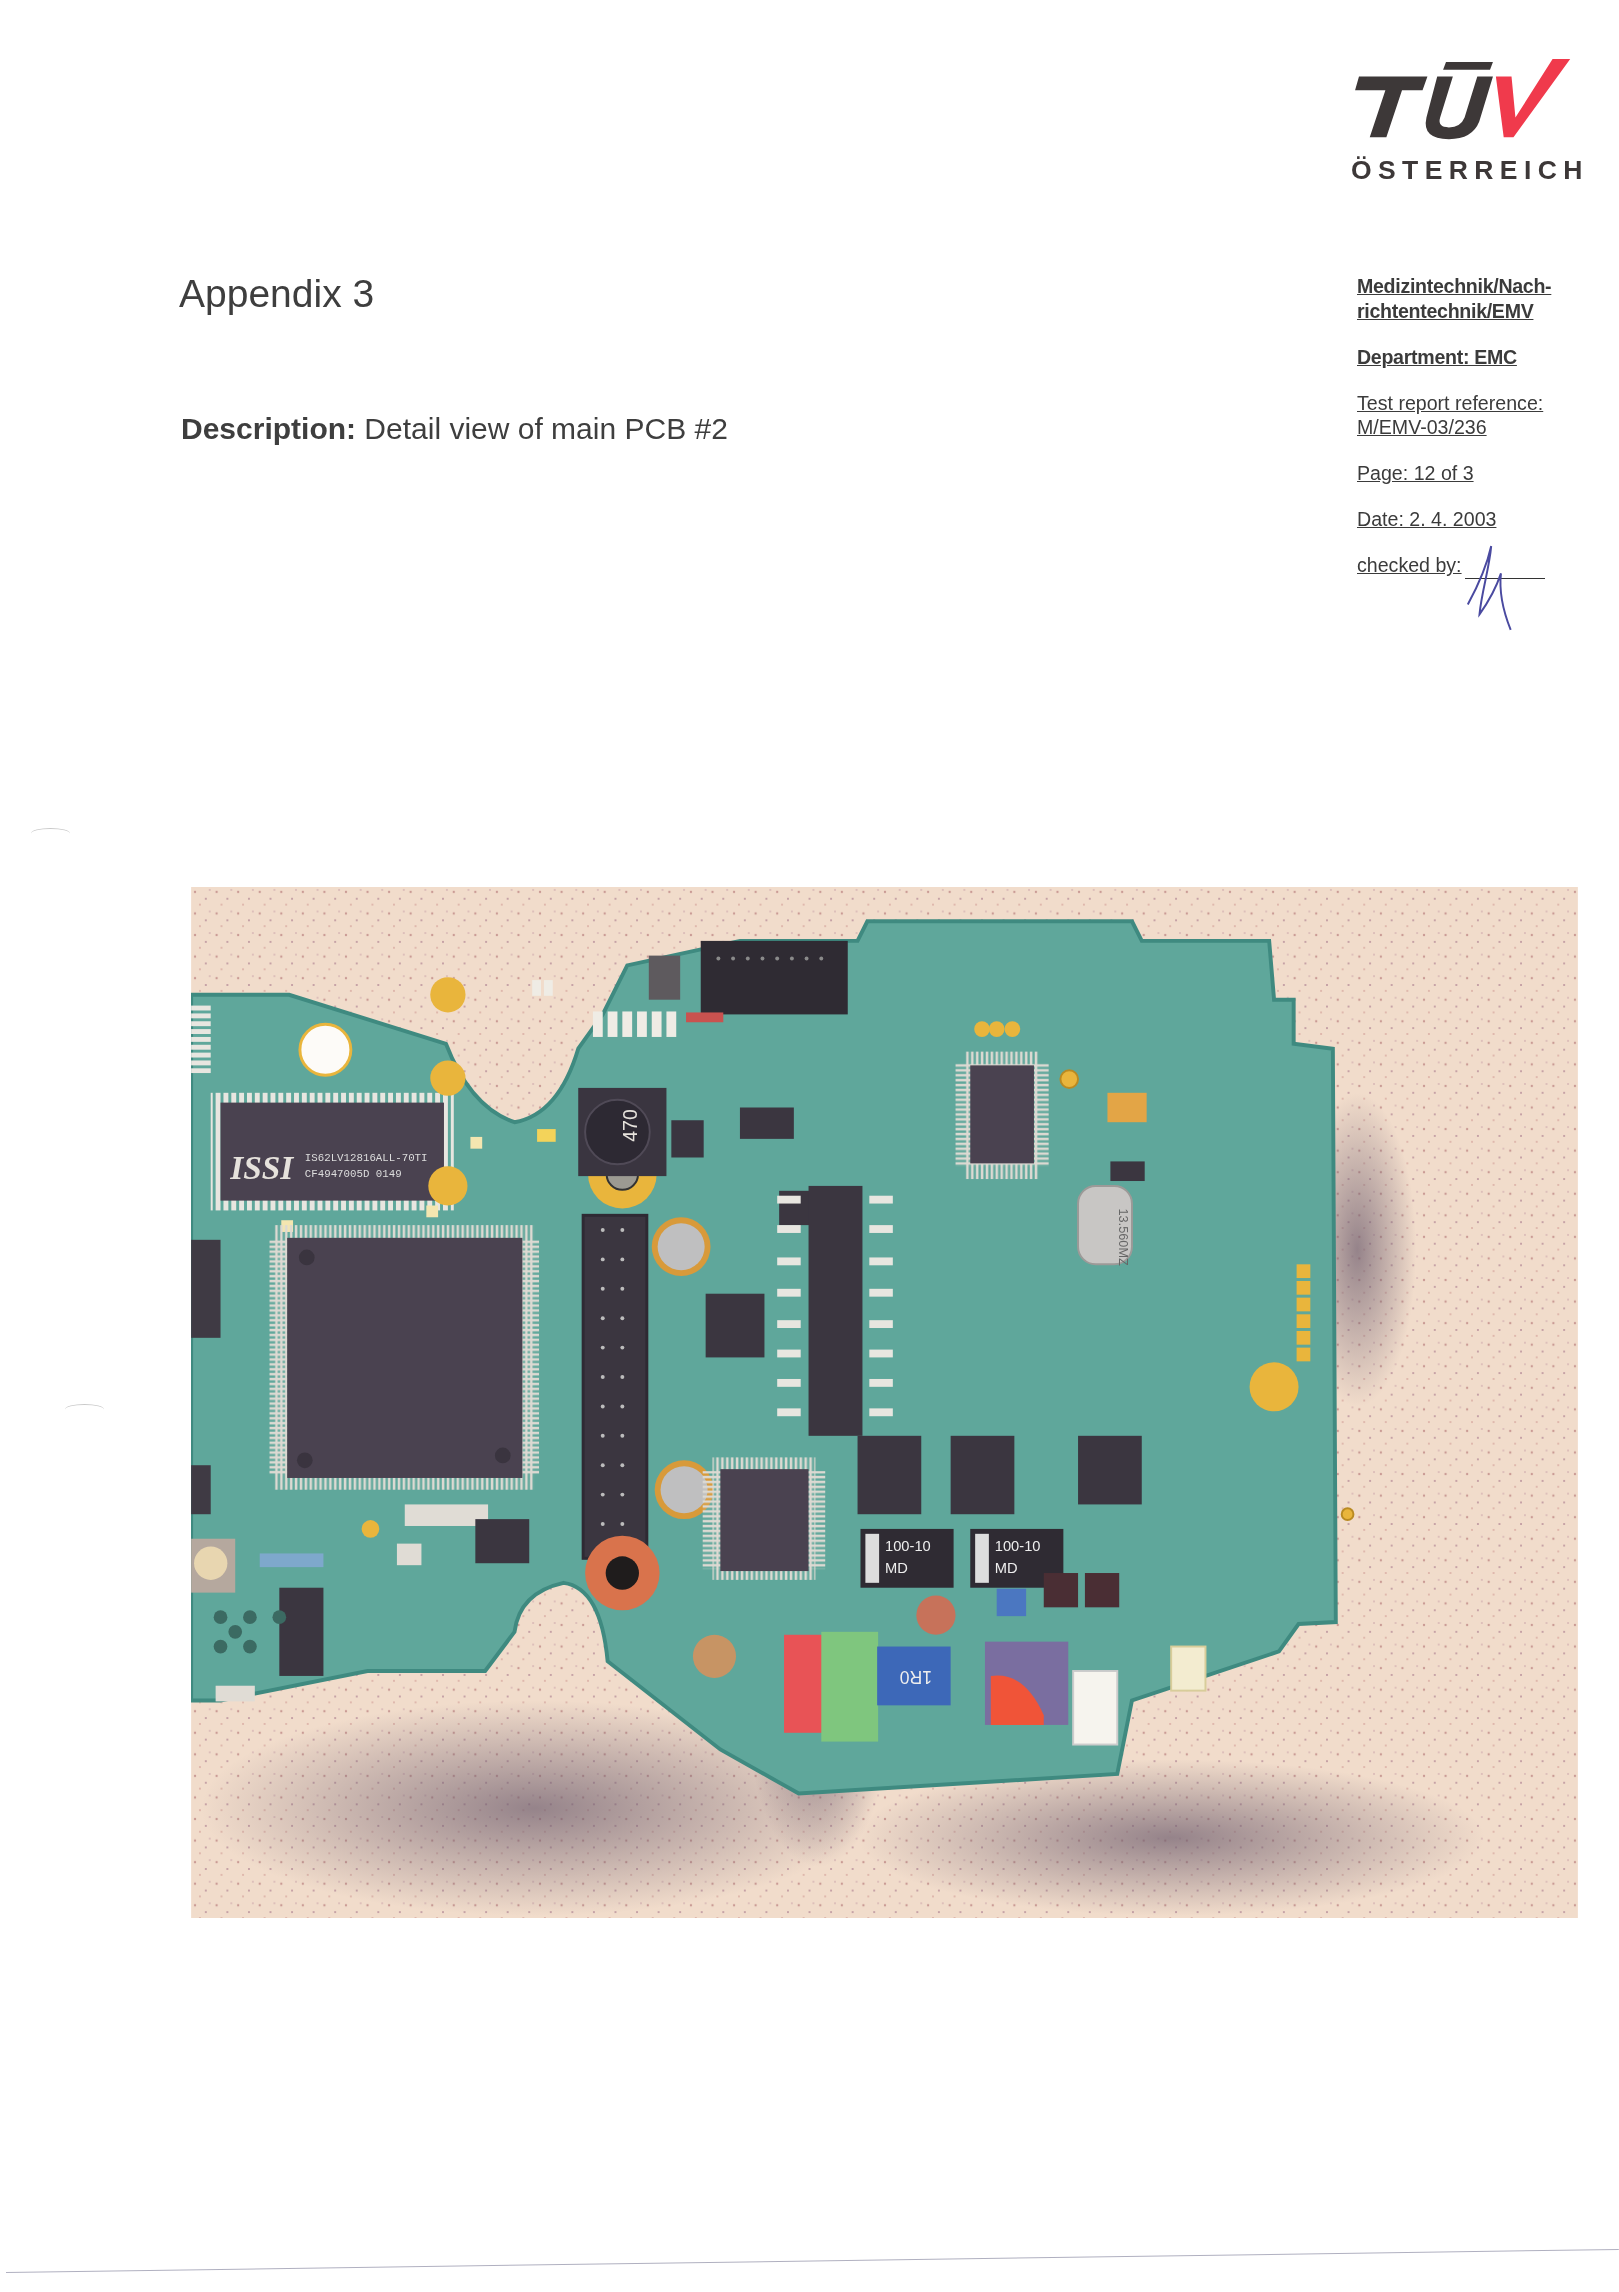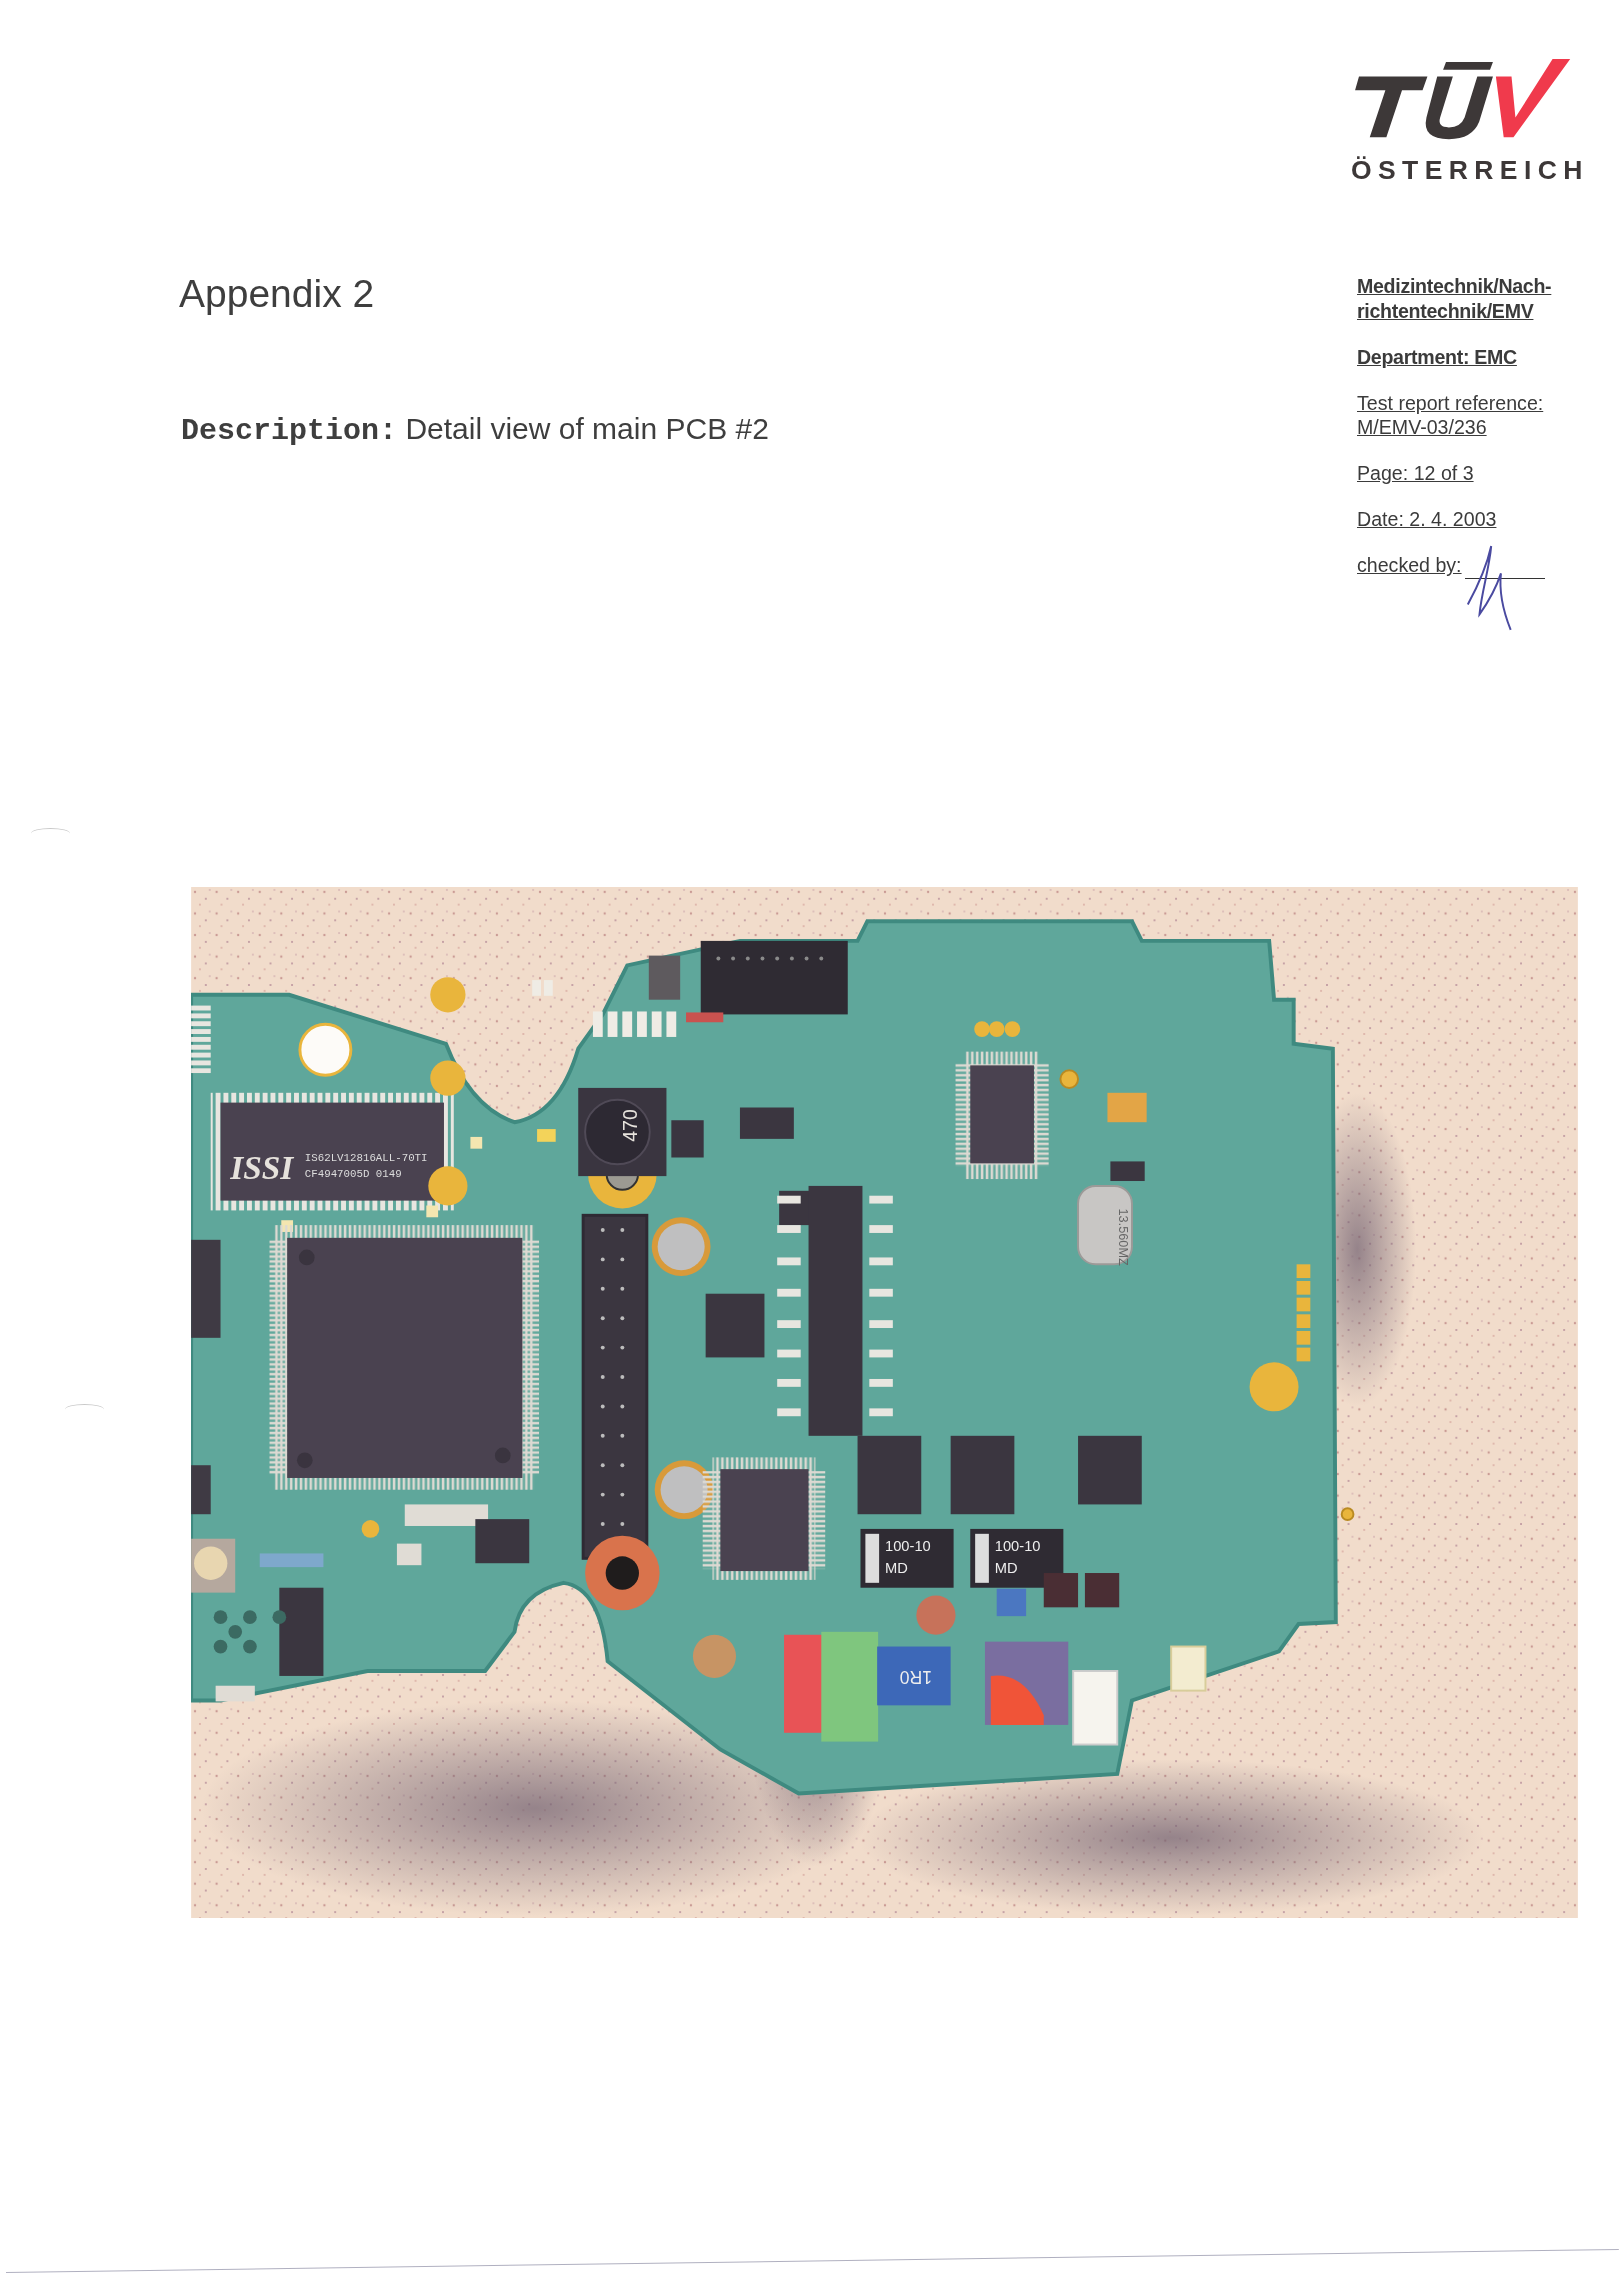--- a/index.html
+++ b/index.html
@@ -9,21 +9,21 @@
   
   .logo { position: absolute; left: 1351px; top: 57px; width: 235px; height: 132px; }
   .logo svg { display: block; }
   .logo-sub { position: absolute; left: 0; top: 98px; width: 235px; text-align: left;
               font-size: 26.5px; letter-spacing: 6.4px; color: #3d3838; font-weight: bold; }
 
   
   .title { position: absolute; left: 179px; top: 271px; font-size: 39px; line-height: 46px;
            color: #3e3e3e; font-weight: normal; }
   .desc { position: absolute; left: 181px; top: 412px; font-size: 30px; color: #3e3e3e; }
-  .desc .label { font-weight: bold; font-family: Liberation Mono, monospace; }
+  .desc .label { font-weight: bold; }
 
   
   .info { position: absolute; left: 1357px; top: 274px; width: 255px; font-size: 19.6px; line-height: 24.5px; color: #3b3b3b; }
   .info .blk { margin-bottom: 21.6px; text-decoration: underline; }
   .info .bold { font-weight: bold; letter-spacing: -0.3px; }
   .info .row { margin-bottom: 21.6px; text-decoration: underline; }
   .sig-line { display: inline-block; width: 80px; border-bottom: 1.5px solid #333; vertical-align: baseline; margin-left: 3.9px; position: relative; }
   .sig { position: absolute; left: 1460px; top: 544px; }
 
   
@@ -43,21 +43,21 @@
     <path d="M88,20 L104,20 L91,62 Q88,72 100,72 Q112,72 116,62 L129,20 L145,20 L131,66 Q124,84 100,84 Q72,84 77,62 Z" fill="#3d3838"></path>
 
     <polygon points="97,5 145,5 142,13 94,13" fill="#3d3838"></polygon>
 
     <polygon points="148,20 164,20 168,62 206,2 224,2 166,82 156,82" fill="#f03a4c"></polygon>
   </svg>
   <div class="logo-sub">ÖSTERREICH</div>
 </div>
 
 <div class="title">
-  <div>Appendix 2</div>
+  <div>Appendix 3</div>
 </div>
 <div class="desc"><span class="label">Description:</span><span> Detail view of main PCB #2</span></div>
 
 <div class="info">
   <div class="blk bold">
     <div>Medizintechnik/Nach-</div>
     <div>richtentechnik/EMV</div>
   </div>
   <div class="row bold">Department: EMC</div>
   <div class="blk">

